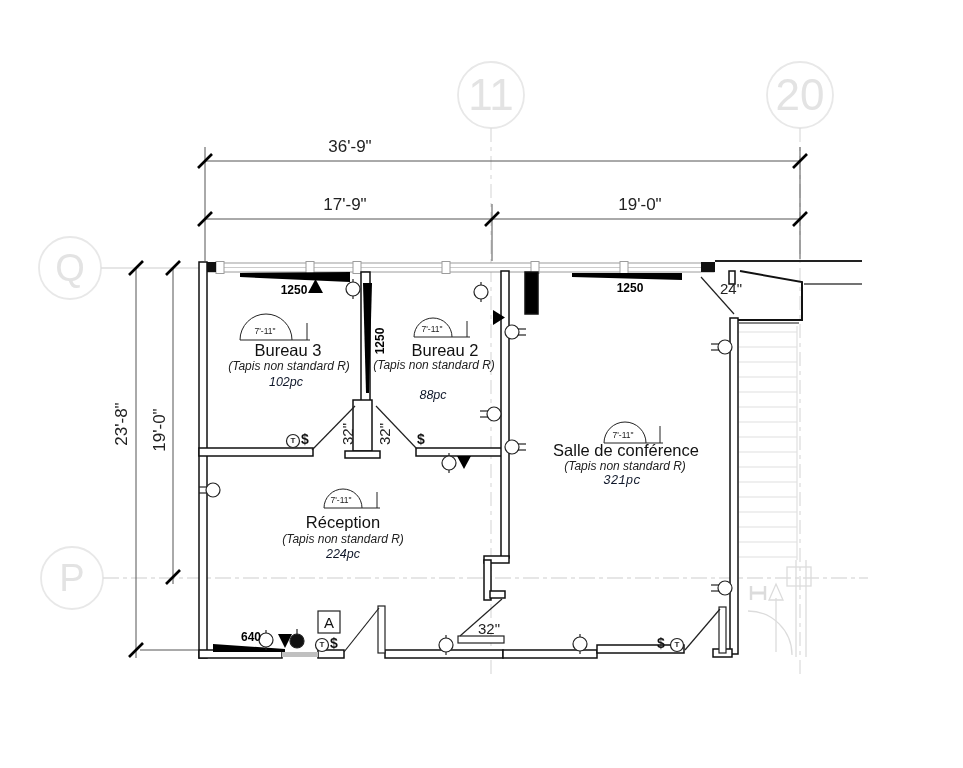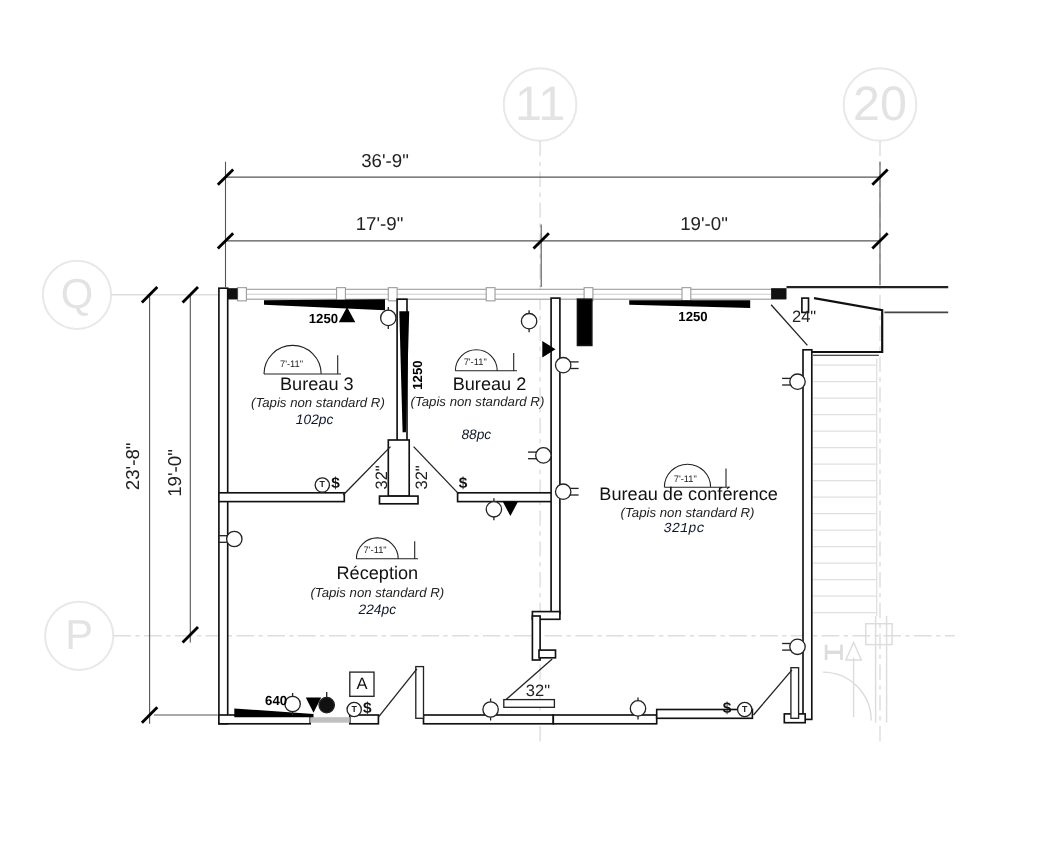--- a/index.html
+++ b/index.html
@@ -259,21 +259,21 @@
 <div class="lbl room-name" style="left:288px;top:350px;">Bureau 3</div>
 <div class="lbl room-note" style="left:289px;top:366px;">(Tapis non standard R)</div>
 <div class="lbl room-area" style="left:286px;top:382px;">102pc</div>
 
 <div class="lbl ceil" style="left:432px;top:329px;">7'-11"</div>
 <div class="lbl room-name" style="left:433px;top:350px;padding-left:24px;">Bureau 2</div>
 <div class="lbl room-note" style="left:434px;top:365px;">(Tapis non standard R)</div>
 <div class="lbl room-area" style="left:433px;top:381px;margin-top:14px;">88pc</div>
 
 <div class="lbl ceil" style="left:623px;top:435px;">7'-11"</div>
-<div class="lbl room-name" style="left:626px;top:450px;">Bureau de conférence</div>
+<div class="lbl room-name" style="left:626px;top:450px;">Salle de conférence</div>
 <div class="lbl room-note" style="left:625px;top:466px;">(Tapis non standard R)</div>
 <div class="lbl room-area" style="left:622px;top:481px;font-family:Liberation Mono, monospace;">321pc</div>
 
 <div class="lbl ceil" style="left:341px;top:500px;">7'-11"</div>
 <div class="lbl room-name" style="left:343px;top:522px;">Réception</div>
 <div class="lbl room-note" style="left:343px;top:539px;">(Tapis non standard R)</div>
 <div class="lbl room-area" style="left:343px;top:554px;">224pc</div>
 
 <div class="lbl circ-letter" style="left:293px;top:441px;">T</div>
 <div class="lbl dollar" style="left:305px;top:439px;">$</div>

